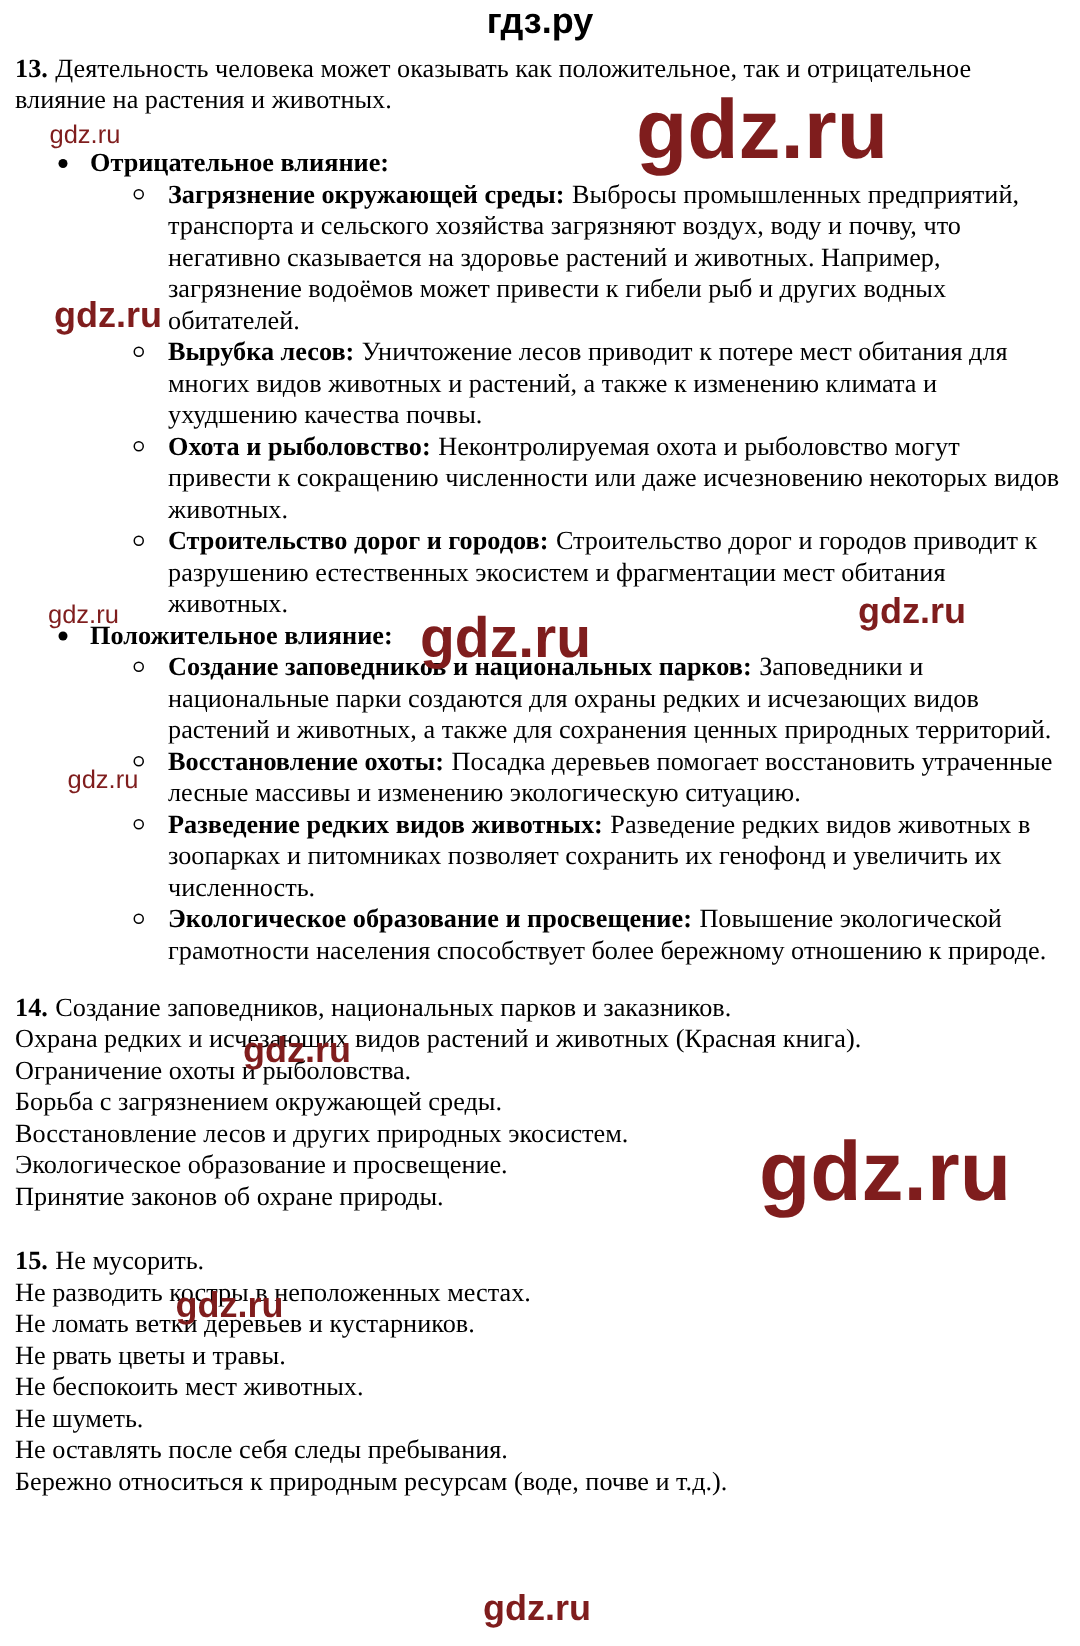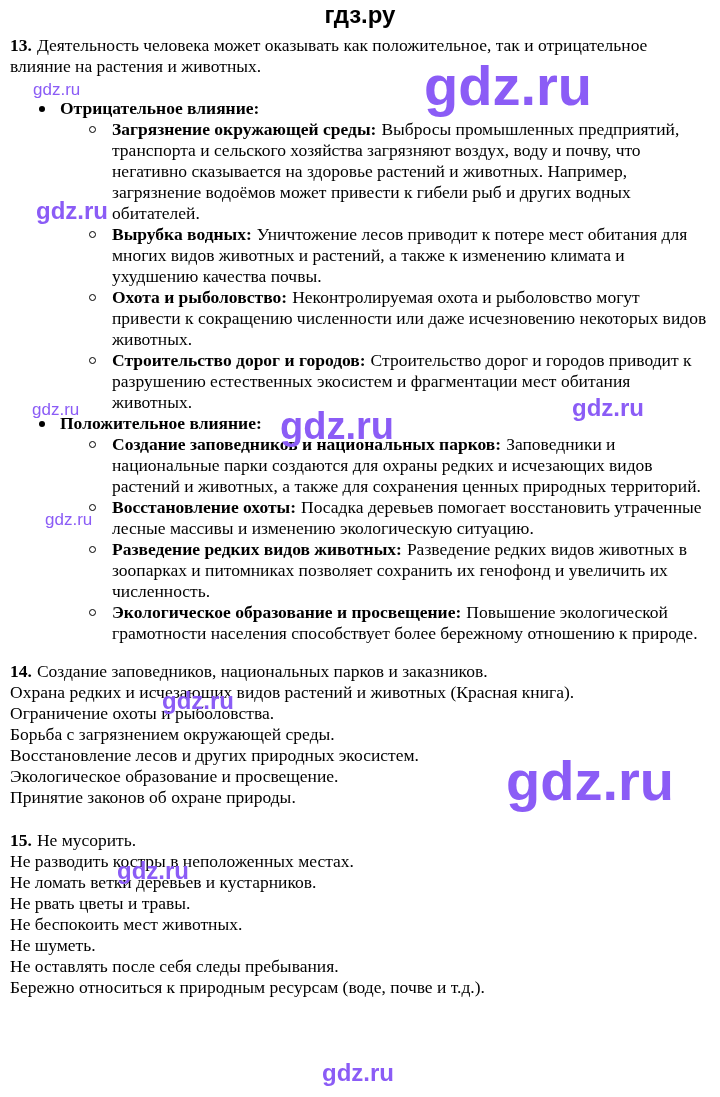--- a/index.html
+++ b/index.html
@@ -53,21 +53,21 @@
     border-radius:50%;
   }
   .lead { font-weight:700; margin-right:5px; }
   .block14 { margin-top:17px; }
   .block15 { margin-top:22px; }
   .wm {
     position:absolute;
     font-family:"Liberation Sans","DejaVu Sans",sans-serif;
     line-height:1;
     white-space:nowrap;
-    color:#8b5cf6;
+    color:#7f1d1d;
   }
   .wm-sm  { font-weight:400; font-size:17px; }
   .wm-b24 { font-weight:700; font-size:24px; }
   .wm-b36 { font-weight:700; font-size:38px; }
   .wm-b56 { font-weight:700; font-size:56px; }
   .wm1  { left:33px;  top:81px;  }
   .wm2  { left:424px; top:58px;  }
   .wm3  { left:36px;  top:199px; }
   .wm4  { left:32px;  top:401px; }
   .wm5  { left:572px; top:396px; }
@@ -90,21 +90,21 @@
   </p>
 
   <div class="section-list">
 
     <div class="l1-head">Отрицательное влияние:</div>
 
     <div class="l2-item">
       <b class="lead">Загрязнение окружающей среды:</b><span>Выбросы промышленных предприятий, транспорта и сельского хозяйства загрязняют воздух, воду и почву, что негативно сказывается на здоровье растений и животных. Например, загрязнение водоёмов может привести к гибели рыб и других водных обитателей.</span>
     </div>
     <div class="l2-item">
-      <b class="lead">Вырубка водных:</b><span>Уничтожение лесов приводит к потере мест обитания для многих видов животных и растений, а также к изменению климата и ухудшению качества почвы.</span>
+      <b class="lead">Вырубка лесов:</b><span>Уничтожение лесов приводит к потере мест обитания для многих видов животных и растений, а также к изменению климата и ухудшению качества почвы.</span>
     </div>
     <div class="l2-item">
       <b class="lead">Охота и рыболовство:</b><span>Неконтролируемая охота и рыболовство могут привести к сокращению численности или даже исчезновению некоторых видов животных.</span>
     </div>
     <div class="l2-item">
       <b class="lead">Строительство дорог и городов:</b><span>Строительство дорог и городов приводит к разрушению естественных экосистем и фрагментации мест обитания животных.</span>
     </div>
 
     <div class="l1-head">Положительное влияние:</div>
 

